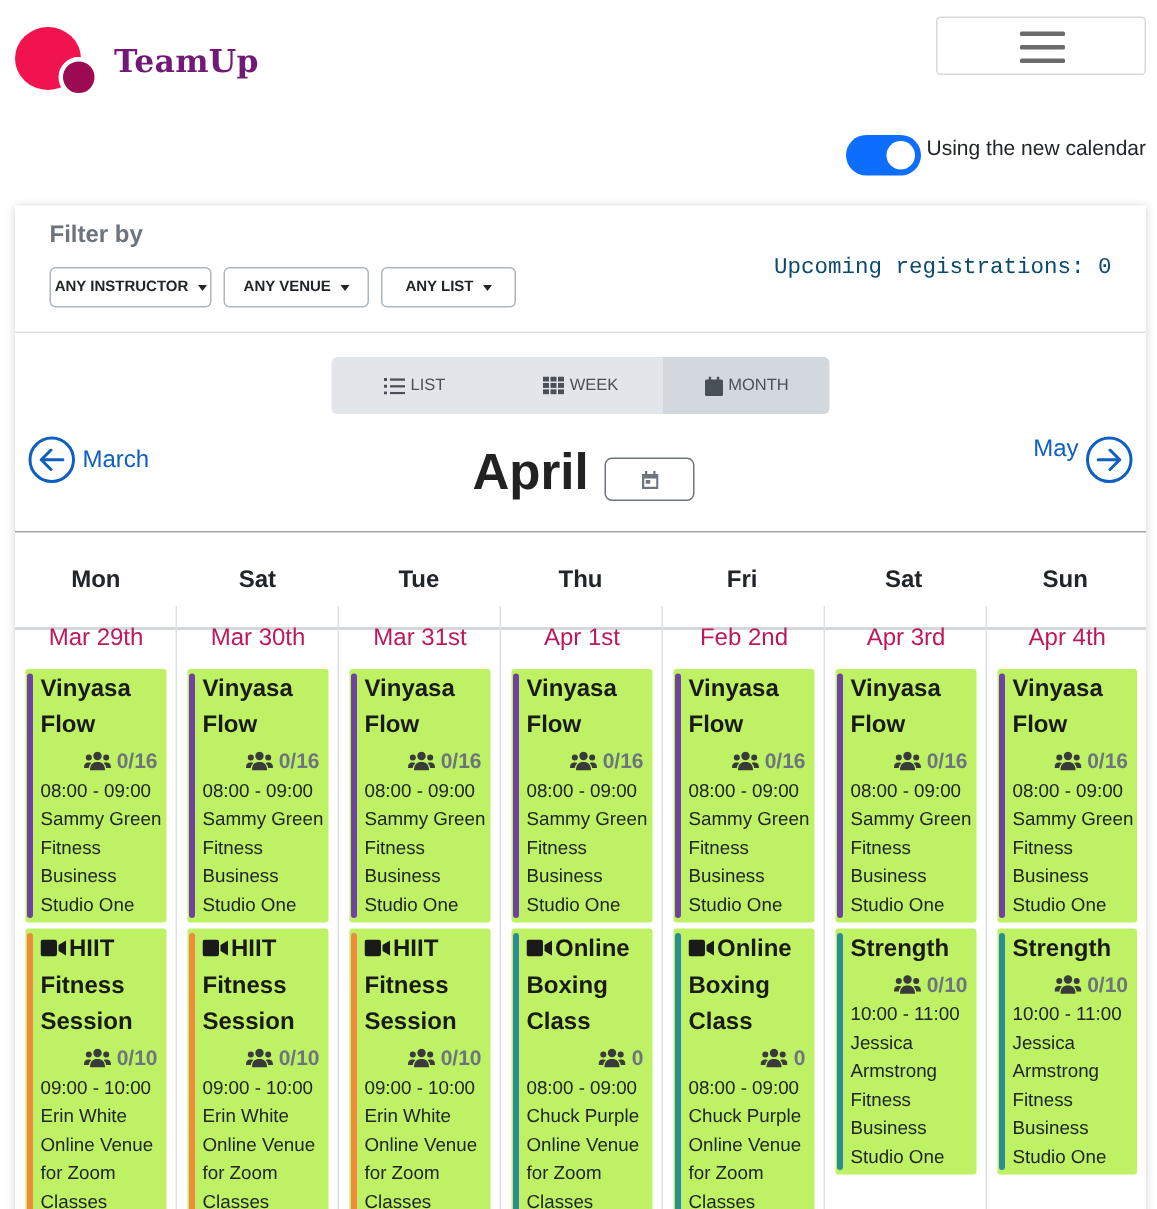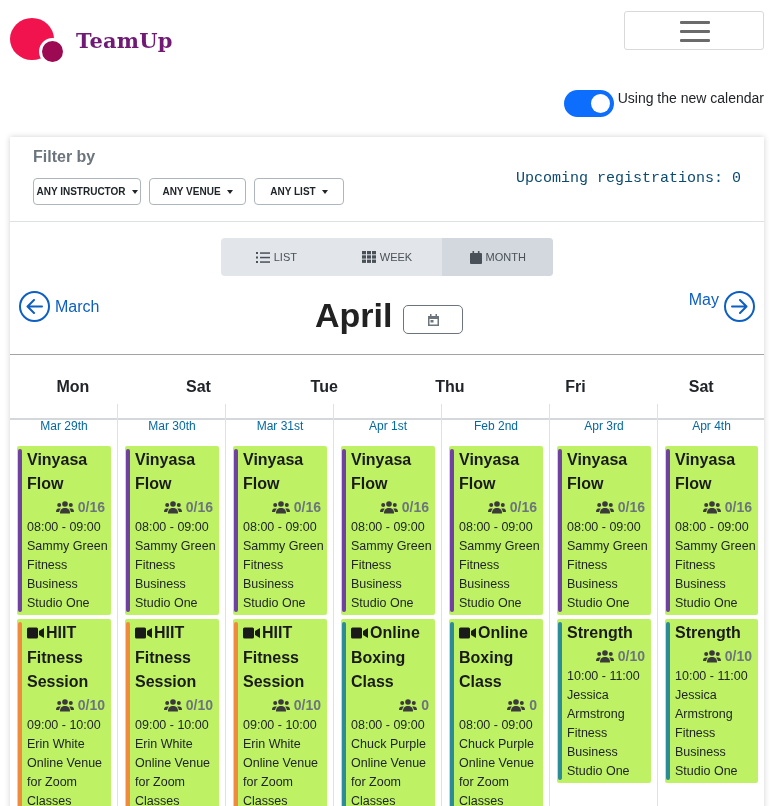--- a/index.html
+++ b/index.html
@@ -39,21 +39,21 @@
 
   .month-title { position: absolute; left: 305px; top: 159px; font-size: 34px; font-weight: bold; color: #222; }
   .cal-btn { position: absolute; left: 393px; top: 168px; width: 60px; height: 29px; border: 1px solid #6c757d; border-radius: 5px; background: #fff; display: flex; align-items: center; justify-content: center; cursor: pointer; }
 
   .dow-row { position: absolute; left: 0; top: 217px; width: 754px; height: 66px; border-top: 1px solid #a3a3a3; border-bottom: 2px solid #d5d8db; display: flex; }
   .dow { flex: 1; display: flex; align-items: center; justify-content: center; font-size: 16px; font-weight: bold; color: #212529; }
 
   .grid { position: absolute; left: 0; top: 267px; width: 754px; height: 420px; display: flex; }
   .day { width: 108px; border-right: 1px solid #dee2e6; padding: 0 6px 0 7px; position: relative; }
   .day:last-child { border-right: none; width: 106px; }
-  .date { text-align: center; font-size: 12px; color: #0369a1; height: 42px; line-height: 44px; }
+  .date { text-align: center; font-size: 16px; color: #be185d; height: 42px; line-height: 44px; }
 
   .ev { background: #bef264; border-radius: 2px; position: relative; padding: 2px 6px 2px 10px; margin-bottom: 4px; }
   .ev .stripe { position: absolute; left: 1px; top: 3px; bottom: 3px; width: 4px; border-radius: 2px; }
   .ev .title { font-size: 16px; font-weight: bold; color: #1a1a1a; line-height: 24px; }
   .ev .title .cam { display: inline-block; vertical-align: -1px; margin-right: 2px; }
   .ev .count { text-align: right; font-size: 14px; font-weight: bold; color: #6c757d; line-height: 22px; display: flex; justify-content: flex-end; align-items: center; gap: 4px; }
   .ev .line { font-size: 12.5px; color: #212529; line-height: 19px; white-space: nowrap; }
 </style>
 </head>
 <body>
@@ -170,20 +170,21 @@
     </div>
   </div>
 
   <div class="dow-row" id="dow-row">
       <div class="dow">Mon</div>
       <div class="dow">Sat</div>
       <div class="dow">Tue</div>
       <div class="dow">Thu</div>
       <div class="dow">Fri</div>
       <div class="dow">Sat</div>
+      <div class="dow">Sun</div>
     </div>
   <div class="grid" id="grid">
       <div class="day">
         <div class="date">Mar 29th</div>
         <div class="ev">
           <div class="stripe" style="background: rgb(111, 66, 161);"></div>
           <div class="title" style="width: 82px;"><span>Vinyasa Flow</span></div>
           <div class="count">
             <span style="display: inline-flex;">
               <svg width="18" height="13" viewBox="0 0 18 13">

